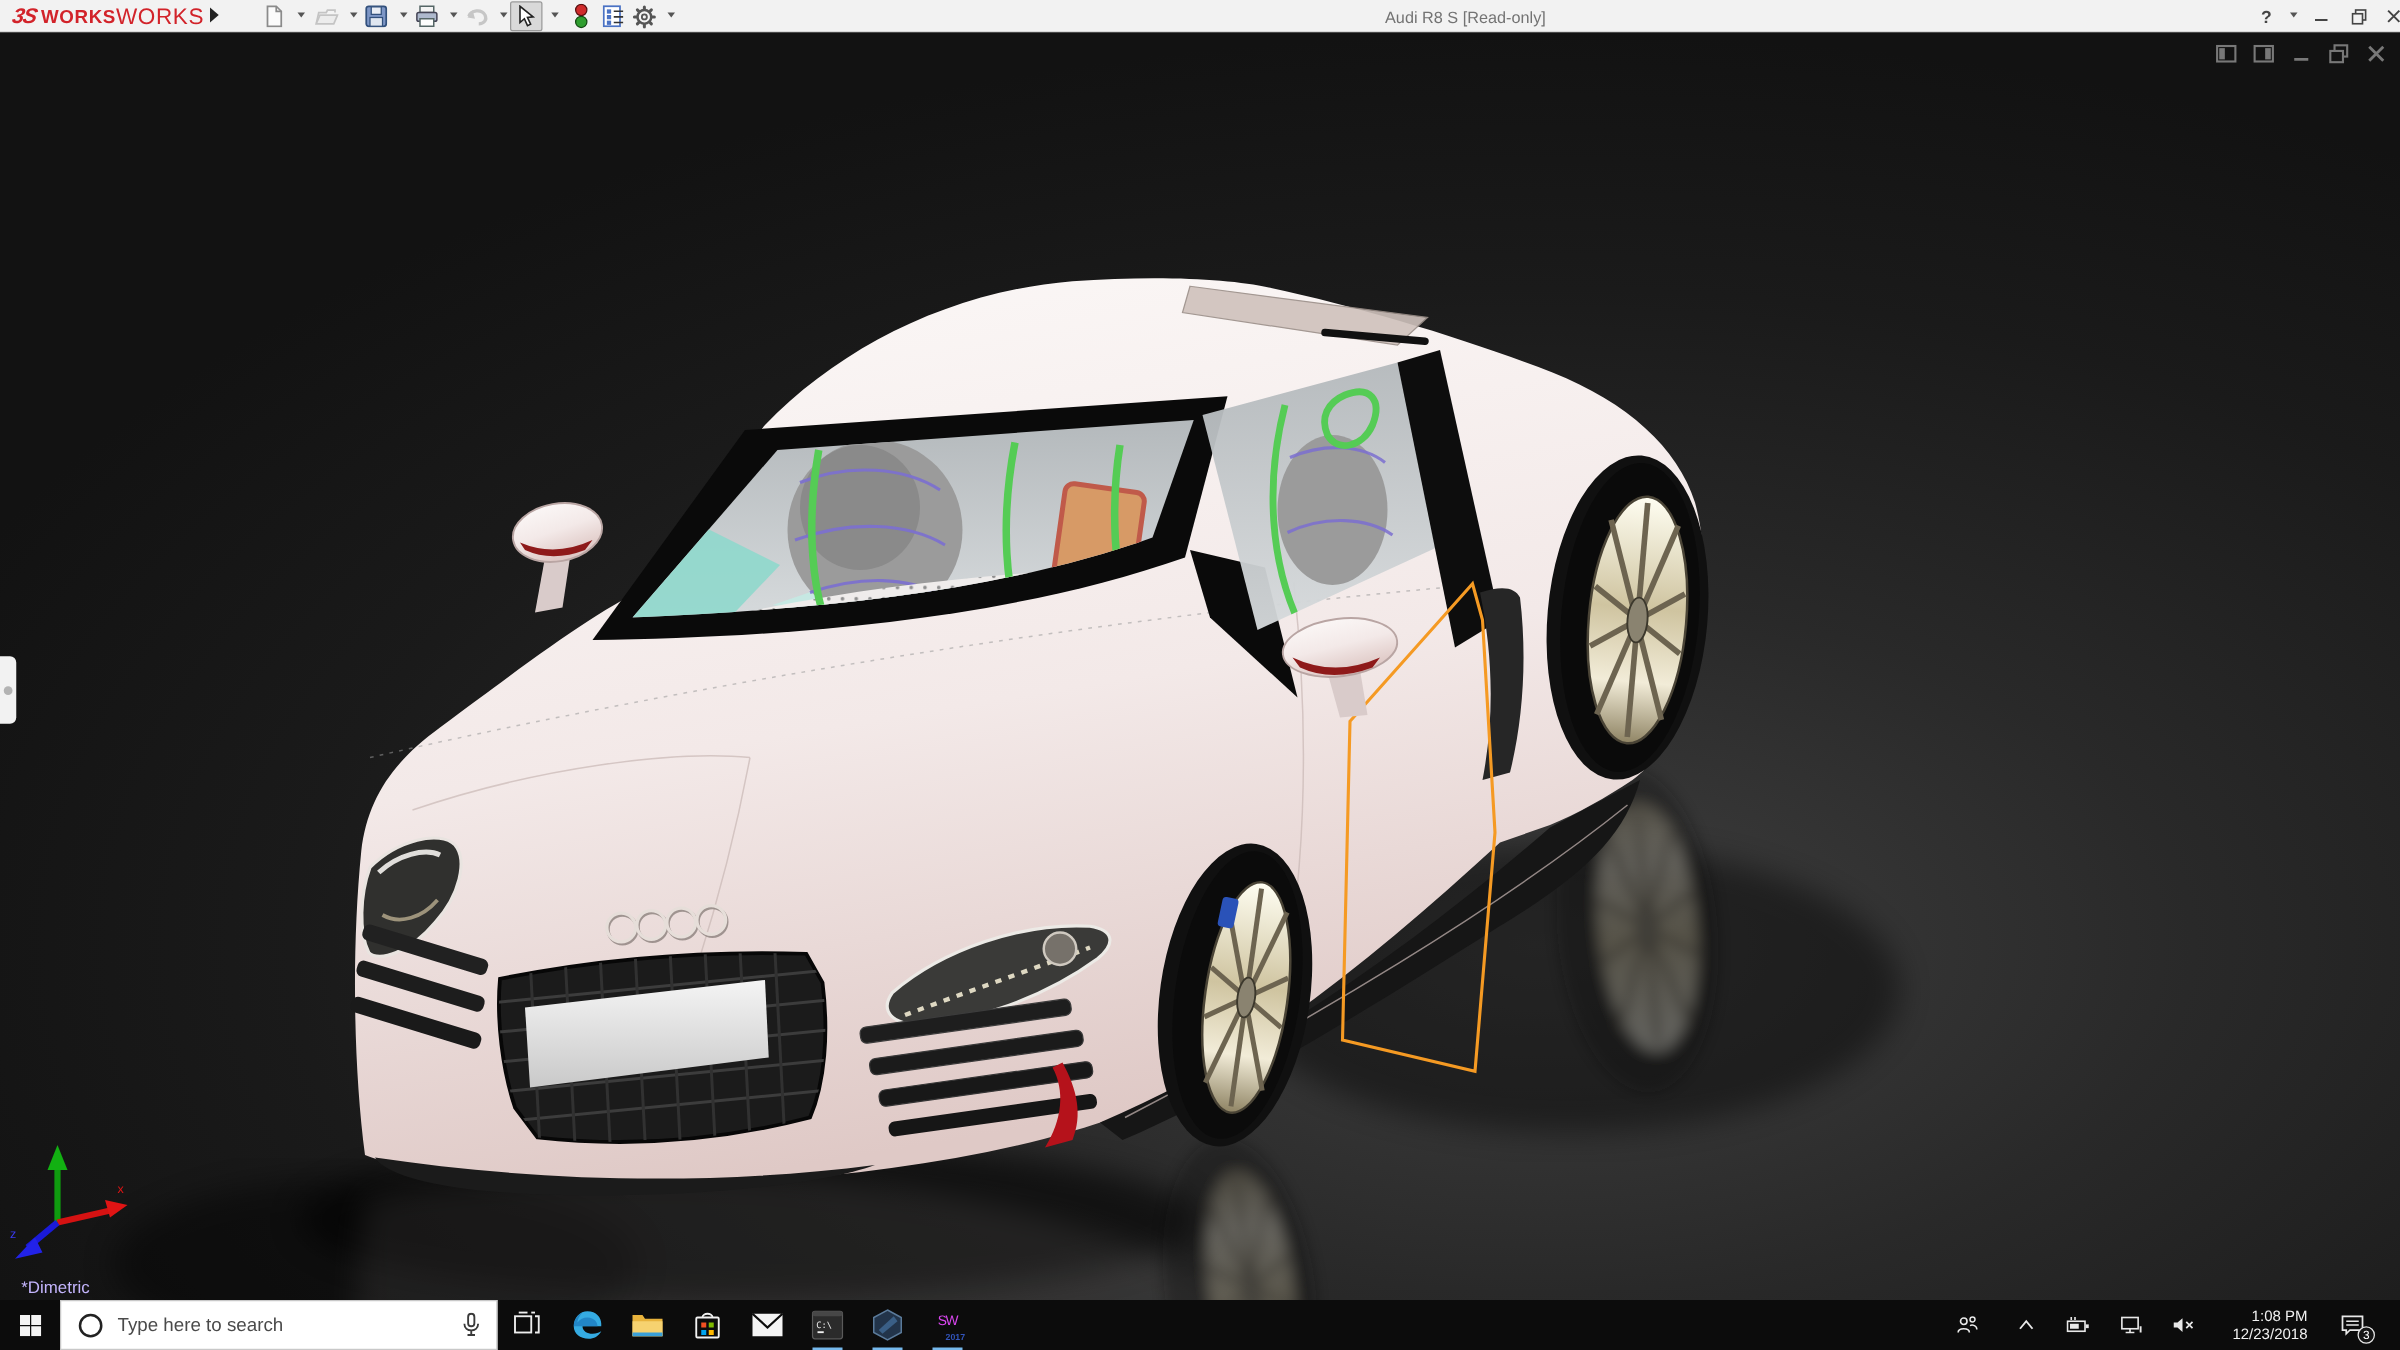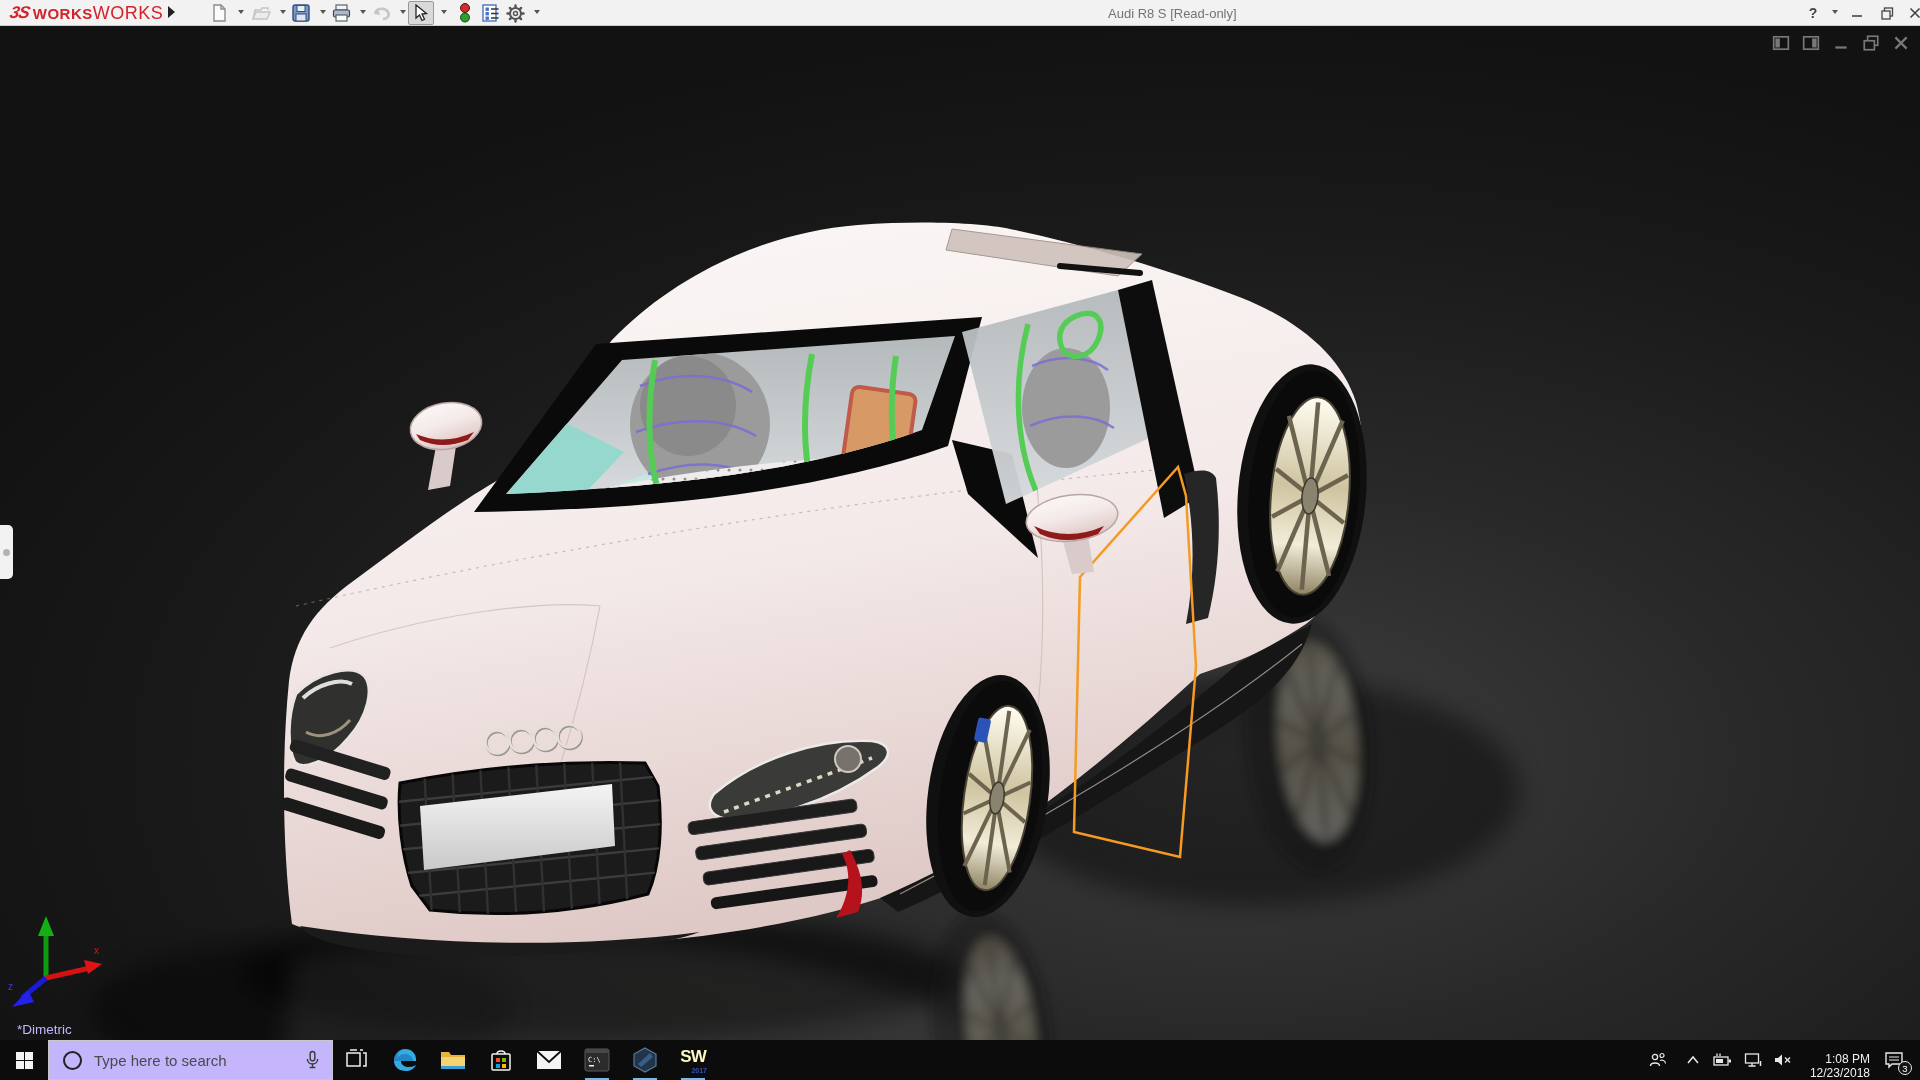--- a/index.html
+++ b/index.html
@@ -34,40 +34,40 @@
     border-radius:0 5px 5px 0; display:flex; align-items:center; justify-content:center; }
   #panel-tab .dot { width:7px; height:7px; border-radius:50%; background:#b3b3b3; }
   #view-label { position:absolute; left:17px; bottom:3px; font-size:13.5px; color:#c4b5fd; }
   #triad { position:absolute; left:2px; bottom:26px; }
 
   
   #taskbar { position:absolute; left:0; top:1040px; width:1920px; height:40px; background:#0c0c0c;
     display:flex; align-items:stretch; }
   .tb-item { width:48px; height:40px; display:flex; align-items:center; justify-content:center;
     position:relative; flex:0 0 auto; }
-  #search-box { width:285px; height:40px; background:#c4b5fd; display:flex; align-items:center;
+  #search-box { width:350px; height:40px; background:#ffffff; display:flex; align-items:center;
     flex:0 0 auto; border:1px solid #c8c8c8; }
   #search-box .cort { width:19px; height:19px; border:2.5px solid #222; border-radius:50%;
     margin:0 12px 0 14px; flex:0 0 auto;}
   #search-input { flex:1; border:none; background:transparent; font-size:15px; color:#3c3c3c;
     font-family:"Liberation Sans", sans-serif; outline:none; }
   #search-input::placeholder { color:#4a4a4a; opacity:1; }
   .run-ind { position:absolute; bottom:0; left:12px; width:24px; height:2px; background:#76b9ed; }
-  #tray { margin-left:auto; display:flex; align-items:flex-end; }
+  #tray { margin-left:auto; display:flex; align-items:center;gap:12px; }
   .tray-ic { width:30px; height:40px; display:flex; align-items:center; justify-content:center;
     position:relative; flex:0 0 auto;}
   #clock { width:76px; display:flex; flex-direction:column; justify-content:center;
     text-align:right; color:#f2f2f2; font-size:12px; line-height:14px; padding-right:4px; flex:0 0 auto;}
   #action-center { width:40px; }
   #ac-badge { position:absolute; right:2px; bottom:5px; width:14px; height:14px; border-radius:50%;
     background:#151515; border:1px solid #e8e8e8; color:#fff; font-size:9.5px; display:flex;
     align-items:center; justify-content:center; }
   #show-desktop { width:6px; border-left:1px solid #3f3f3f; }
   .sw-ic { position:relative; width:28px; height:28px; text-align:center;}
-  .sw-ic .sw { color:#fef9c3; font-weight:bold; font-size:17px; letter-spacing:-1px; line-height:22px;}
+  .sw-ic .sw { color:#d946ef; font-weight:normal; font-size:11px; letter-spacing:-1px; line-height:22px;}
   .sw-ic .yr { position:absolute; right:0px; bottom:0px; color:#3355bb; font-size:7px; font-weight:bold;}
 </style>
 </head>
 <body>
 
 <div id="titlebar">
   <div class="brand">
     <span class="brand-mark">3S</span>
     <span class="brand-solid">WORKS</span>
       <span class="brand-works">WORKS</span>

